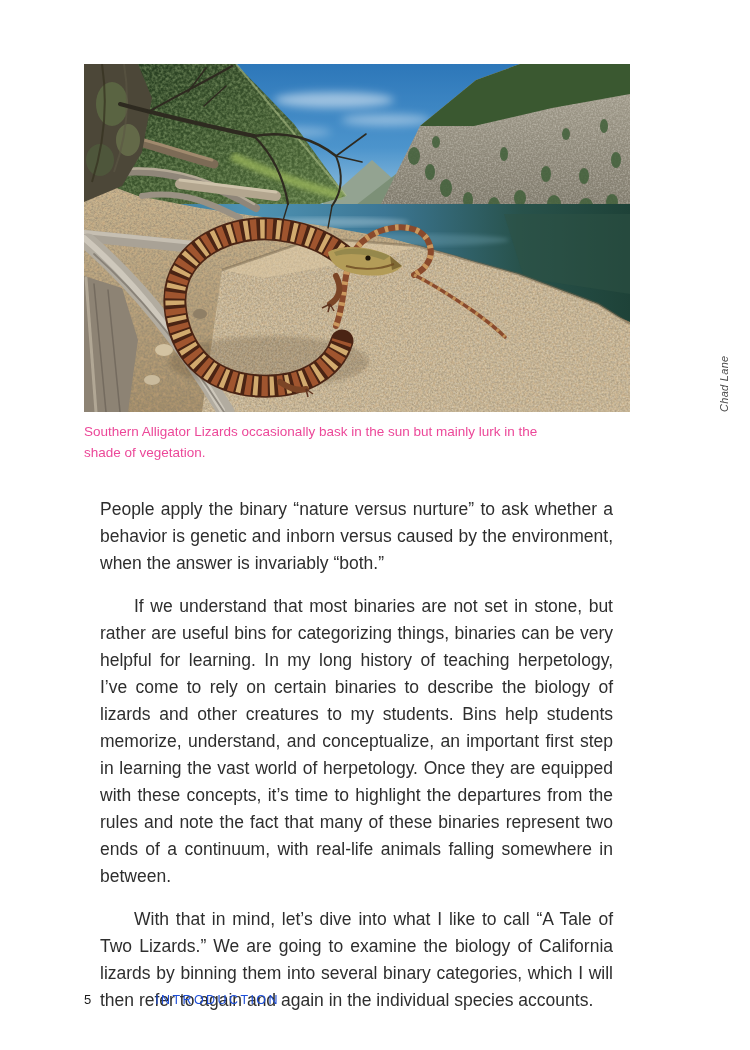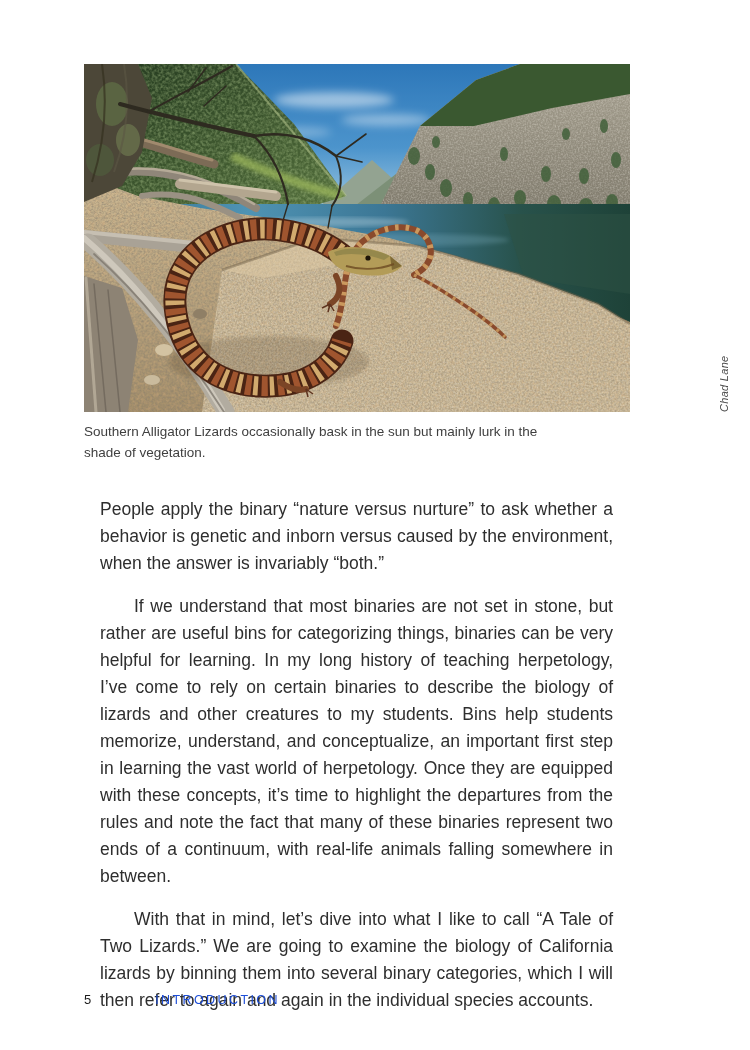--- a/index.html
+++ b/index.html
@@ -11,21 +11,21 @@
   .photo-frame { width:546px; height:348px; overflow:hidden; position:relative; background:#6f9ec4; }
   .photo-frame svg { display:block; }
   .credit {
     position:absolute; left:634px; top:348px;
     transform:rotate(-90deg); transform-origin:0 0;
     font-size:11px; font-style:italic; color:#4a4a4a; white-space:nowrap;
     letter-spacing:0.3px;
   }
   .caption {
     margin:9px 0 0 0; width:485px;
-    font-size:13.5px; line-height:21px; color:#404040;
+    font-size:13.5px; line-height:21px; color:#ec4899;
   }
   .body-text {
     position:absolute; left:84px; top:480px; width:545px;
     font-size:17.5px; line-height:27px; color:#2e2e2e;
     text-align:justify;
   }
   .body-text p { margin:16px; }
   .body-text p.indent { text-indent:34px; }
   .footer {
     position:absolute; left:84px; top:992px; width:545px;

